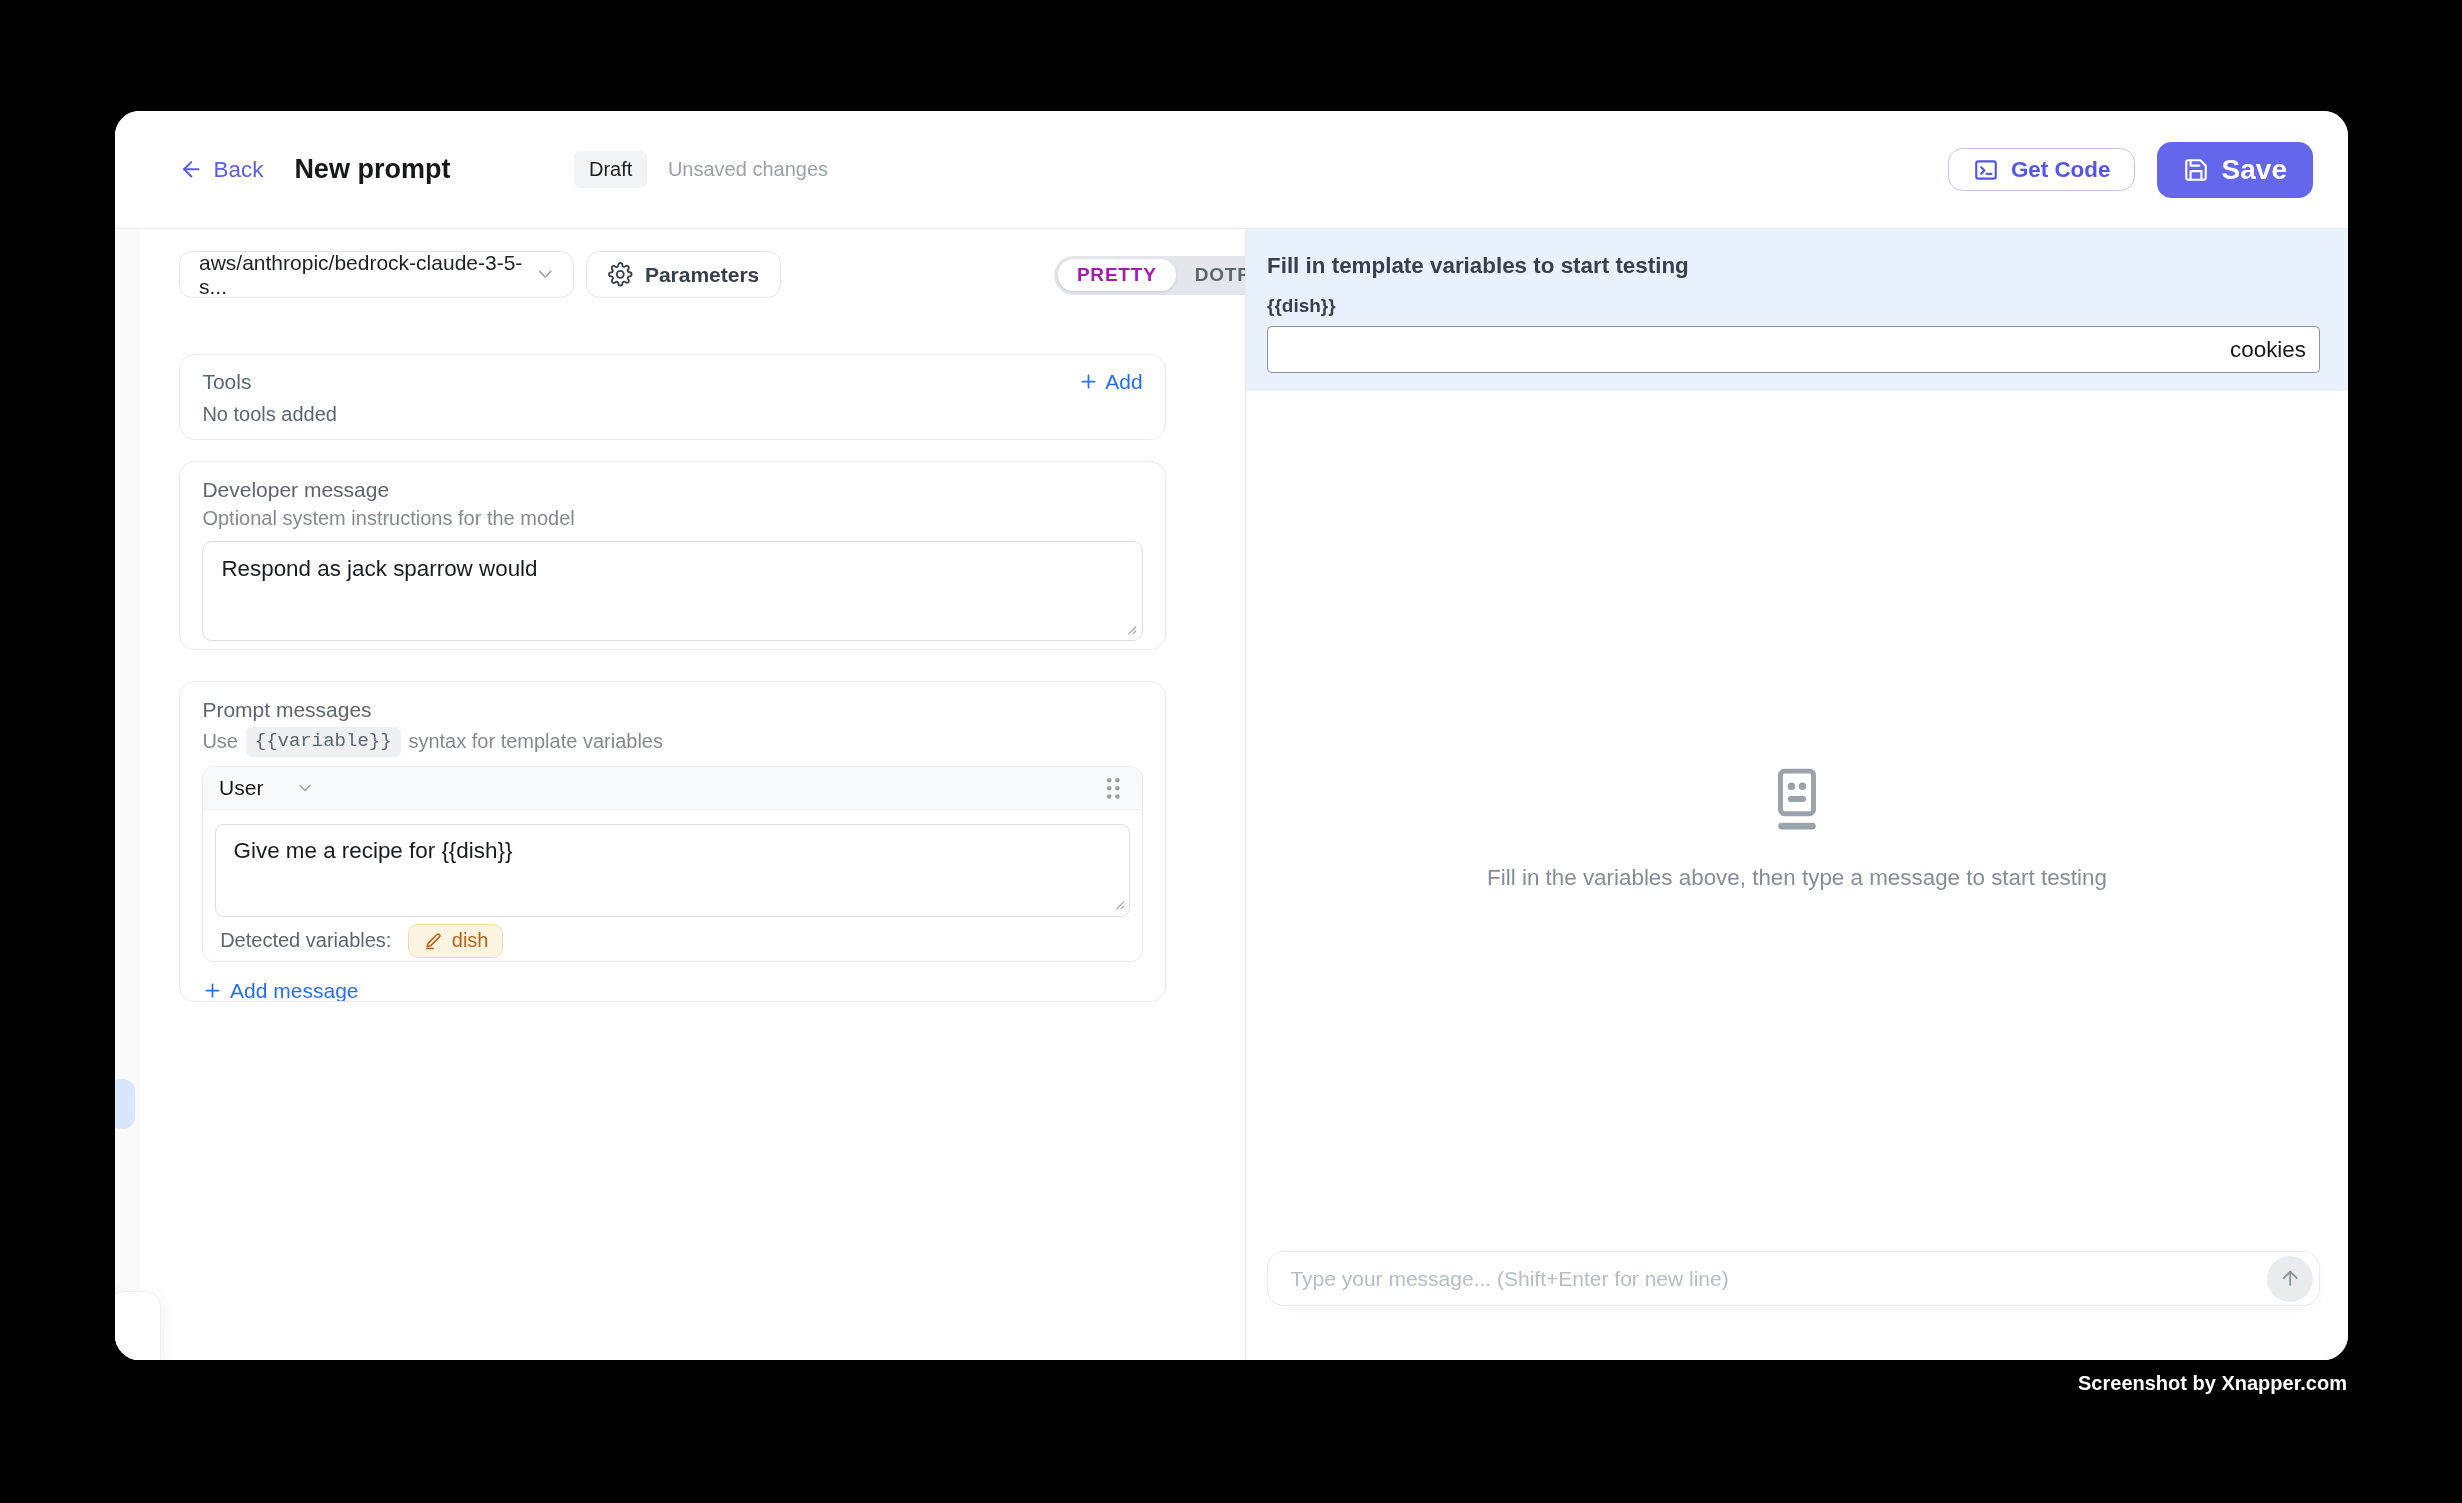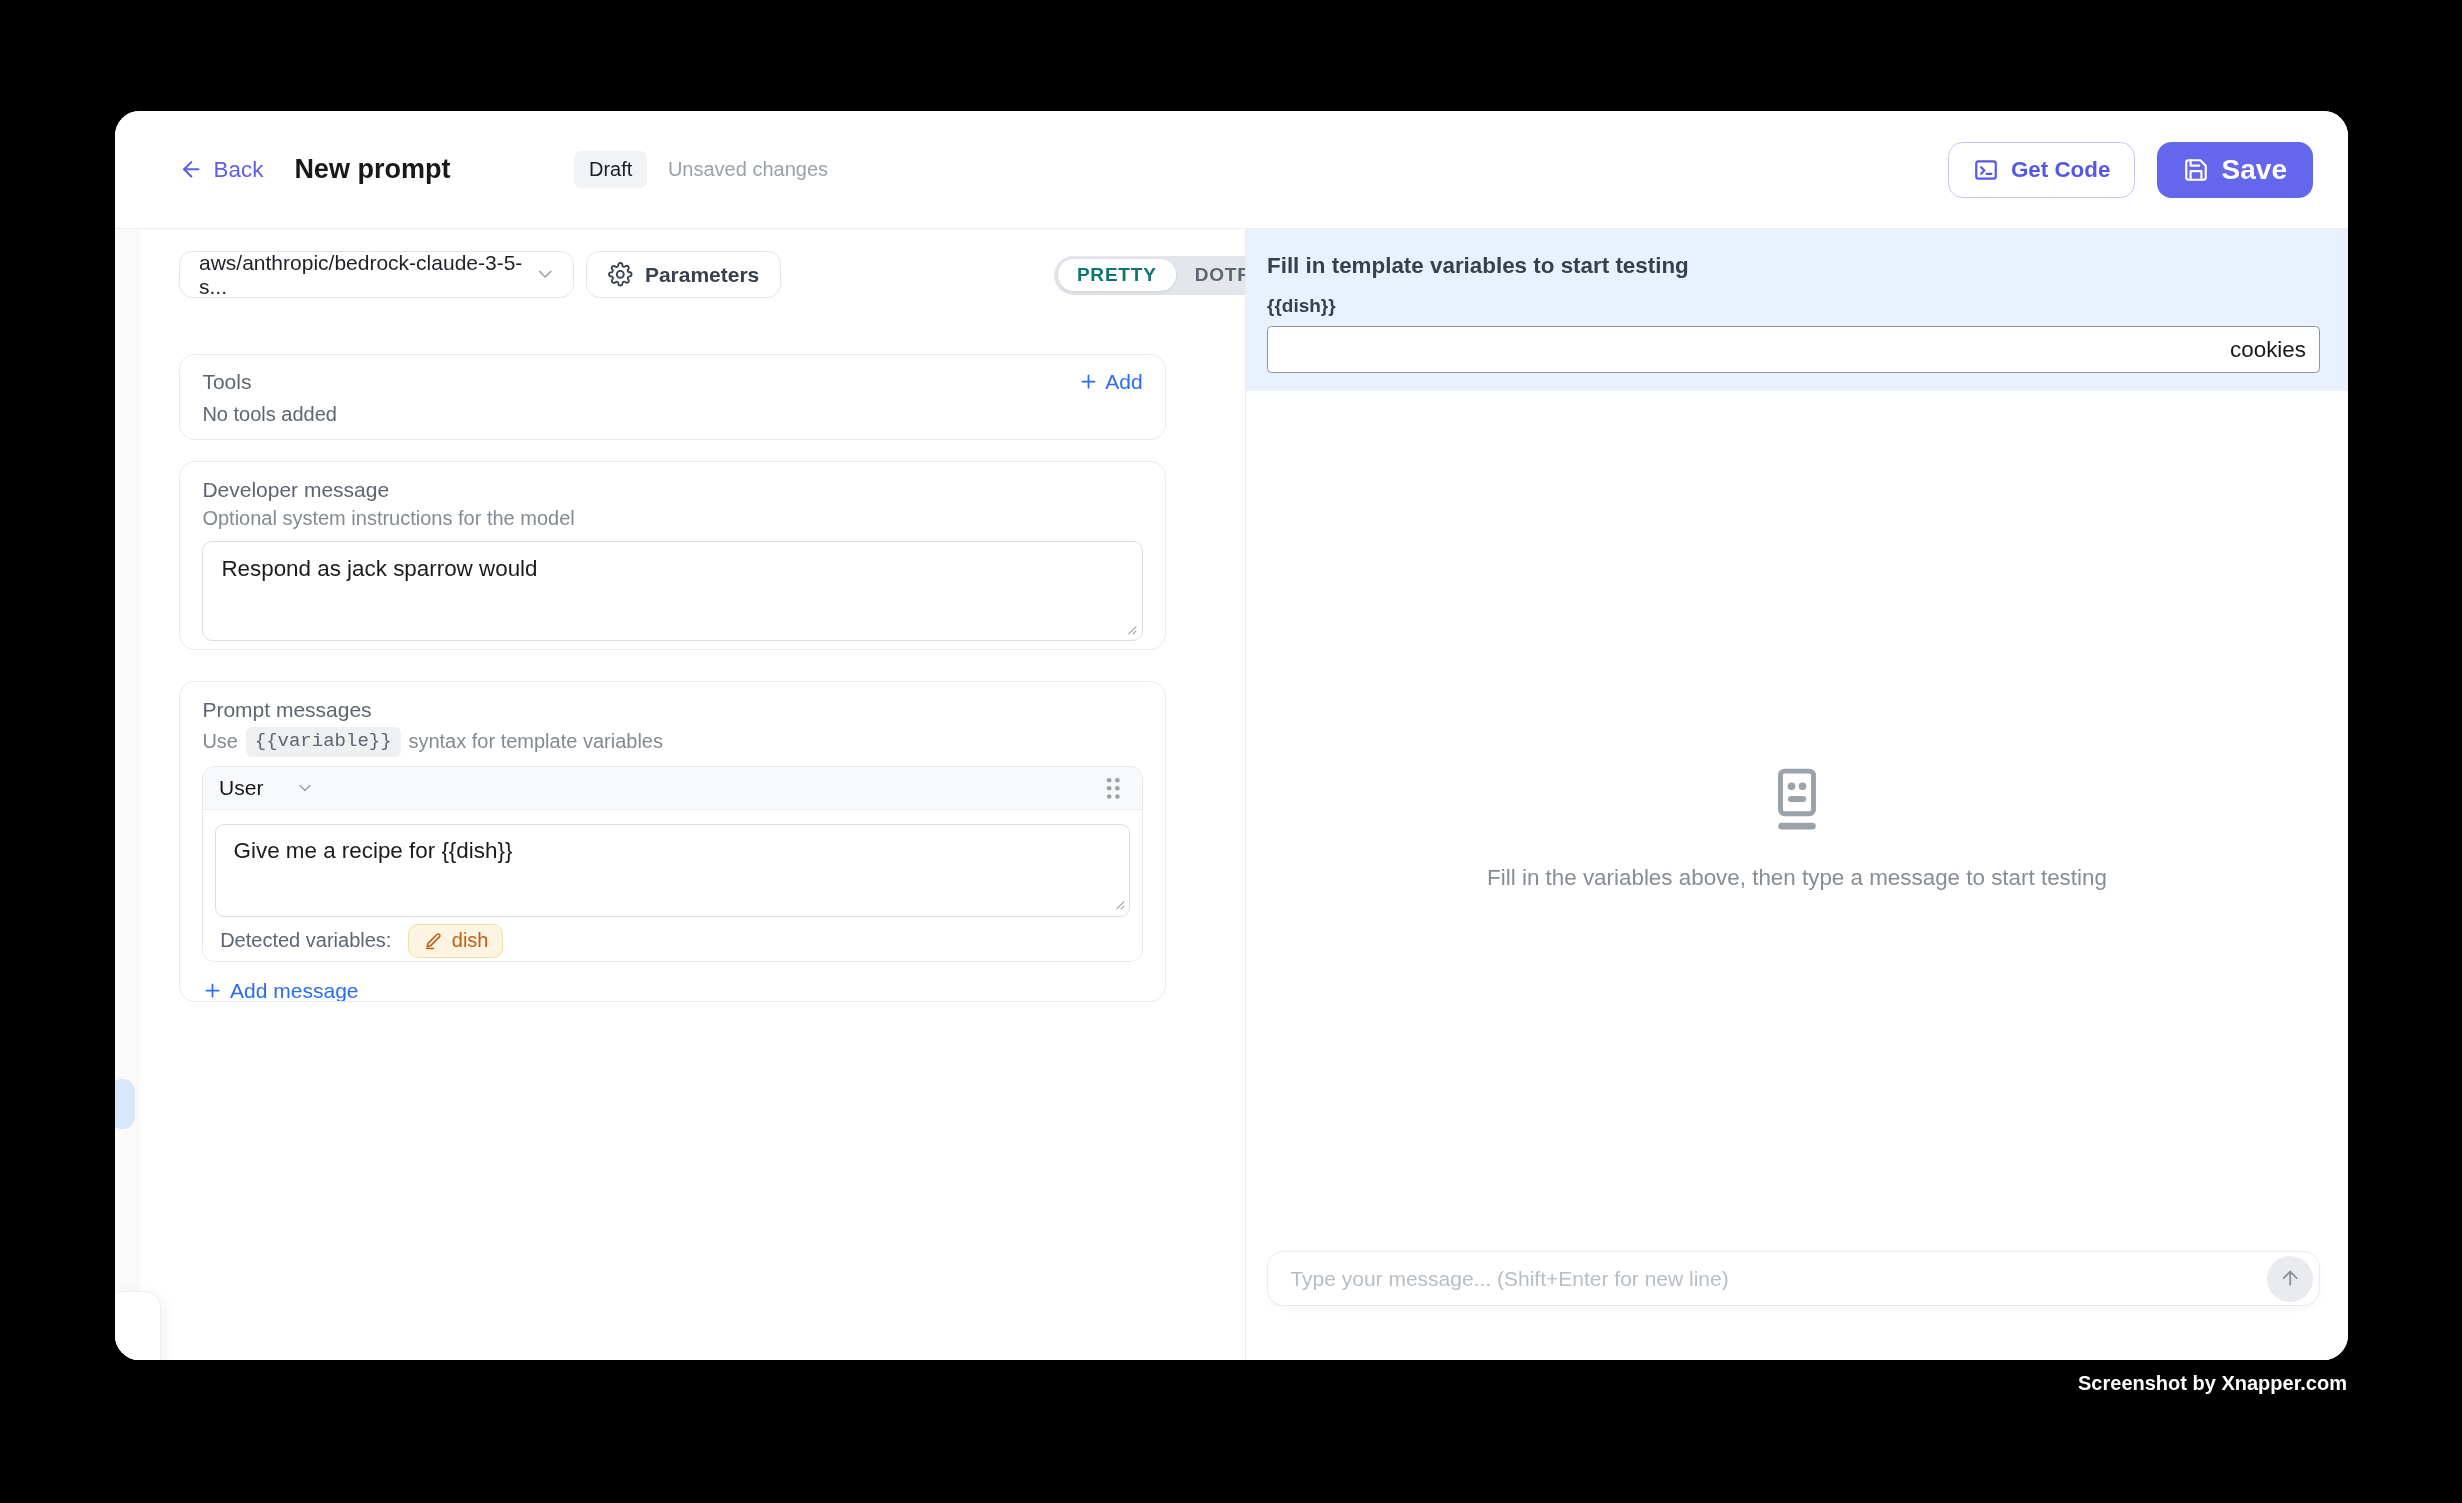--- a/index.html
+++ b/index.html
@@ -28,21 +28,21 @@
     border-bottom: 1.7px solid #ededf0;
     background: #fff;
   }
   .back-btn { display: flex; align-items: center; gap: 10px; color: #5c5ded; font-size: 22.4px; font-weight: 500; cursor: pointer; }
   .back-btn svg { width: 24.6px; height: 24.6px; }
   .page-title { margin-left: 31px; font-size: 27px; font-weight: 700; color: #17181a; }
   .draft-badge { margin-left: 124px; background: #f1f3f4; color: #1c1d1f; font-size: 20px; padding: 6.7px 14.6px; border-radius: 6.7px; }
   .unsaved { margin-left: 21px; color: #9aa1a8; font-size: 20px; }
   .header-spacer { flex: 1; }
   .getcode-btn {
-    display: flex; align-items: center; gap: 12.3px; height: 56px; padding: 0 23.5px;
+    display: flex; align-items: center; gap: 12.3px; height: 43px; padding: 0 23.5px;
     border: 1.7px solid #c3c4f7; border-radius: 14.6px; background: #fff;
     color: #5457e6; font-size: 22.4px; font-weight: 700; cursor: pointer;
   }
   .getcode-btn svg { width: 26px; height: 26px; }
   .save-btn {
     margin-left: 22.4px; display: flex; align-items: center; gap: 12.3px; height: 56px; padding: 4px 26px;
     border: none; border-radius: 14.6px; background: #6467ec; color: #fff;
     font-size: 28px; font-weight: 700; cursor: pointer;
   }
   .save-btn svg { width: 26px; height: 26px; }
@@ -71,21 +71,21 @@
     display: flex; align-items: center; gap: 12.3px; padding: 0 21px;
     font-size: 21px; font-weight: 600; color: #39404d; cursor: pointer;
   }
   .params-btn svg { width: 24.6px; height: 24.6px; }
   .format-toggle {
     position: absolute; left: 875px; top: 4.5px; height: 39px;
     background: #e3e6ea; border-radius: 20px; padding: 3.9px;
     display: flex; align-items: stretch; cursor: pointer;
   }
   .seg { display: flex; align-items: center; padding: 0 19px; font-size: 19px; font-weight: 700; letter-spacing: 0.8px; }
-  .seg.active { background: #fff; border-radius: 15.7px; color: #0f766e; box-shadow: 0 1.1px 3.4px rgba(0,0,0,.10); }
+  .seg.active { background: #fff; border-radius: 15.7px; color: #a21caf; box-shadow: 0 1.1px 3.4px rgba(0,0,0,.10); }
   .seg.inactive { color: #5d6570; }
 
   .panel-card { position: absolute; left: 64px; width: 987px; border: 1.7px solid #e8eaee; border-radius: 15.7px; background: #fff; overflow: hidden; }
   .tools-card   { top: 125px;  height: 86px; padding: 14.6px 22.4px 0; }
   .dev-card     { top: 232px;  height: 189px; padding: 15.7px 22.4px 0; }
   .prompt-card  { top: 452px;  height: 321px; padding: 15.7px 22.4px 0; }
 
   .card-row { display: flex; align-items: center; justify-content: space-between; }
   .card-title { font-size: 21px; color: #5d6570; line-height: 24.6px; }
   .card-sub { margin-top: 4.5px; font-size: 20px; color: #848a93; line-height: 23.5px; display: flex; align-items: center; gap: 7.8px; }

